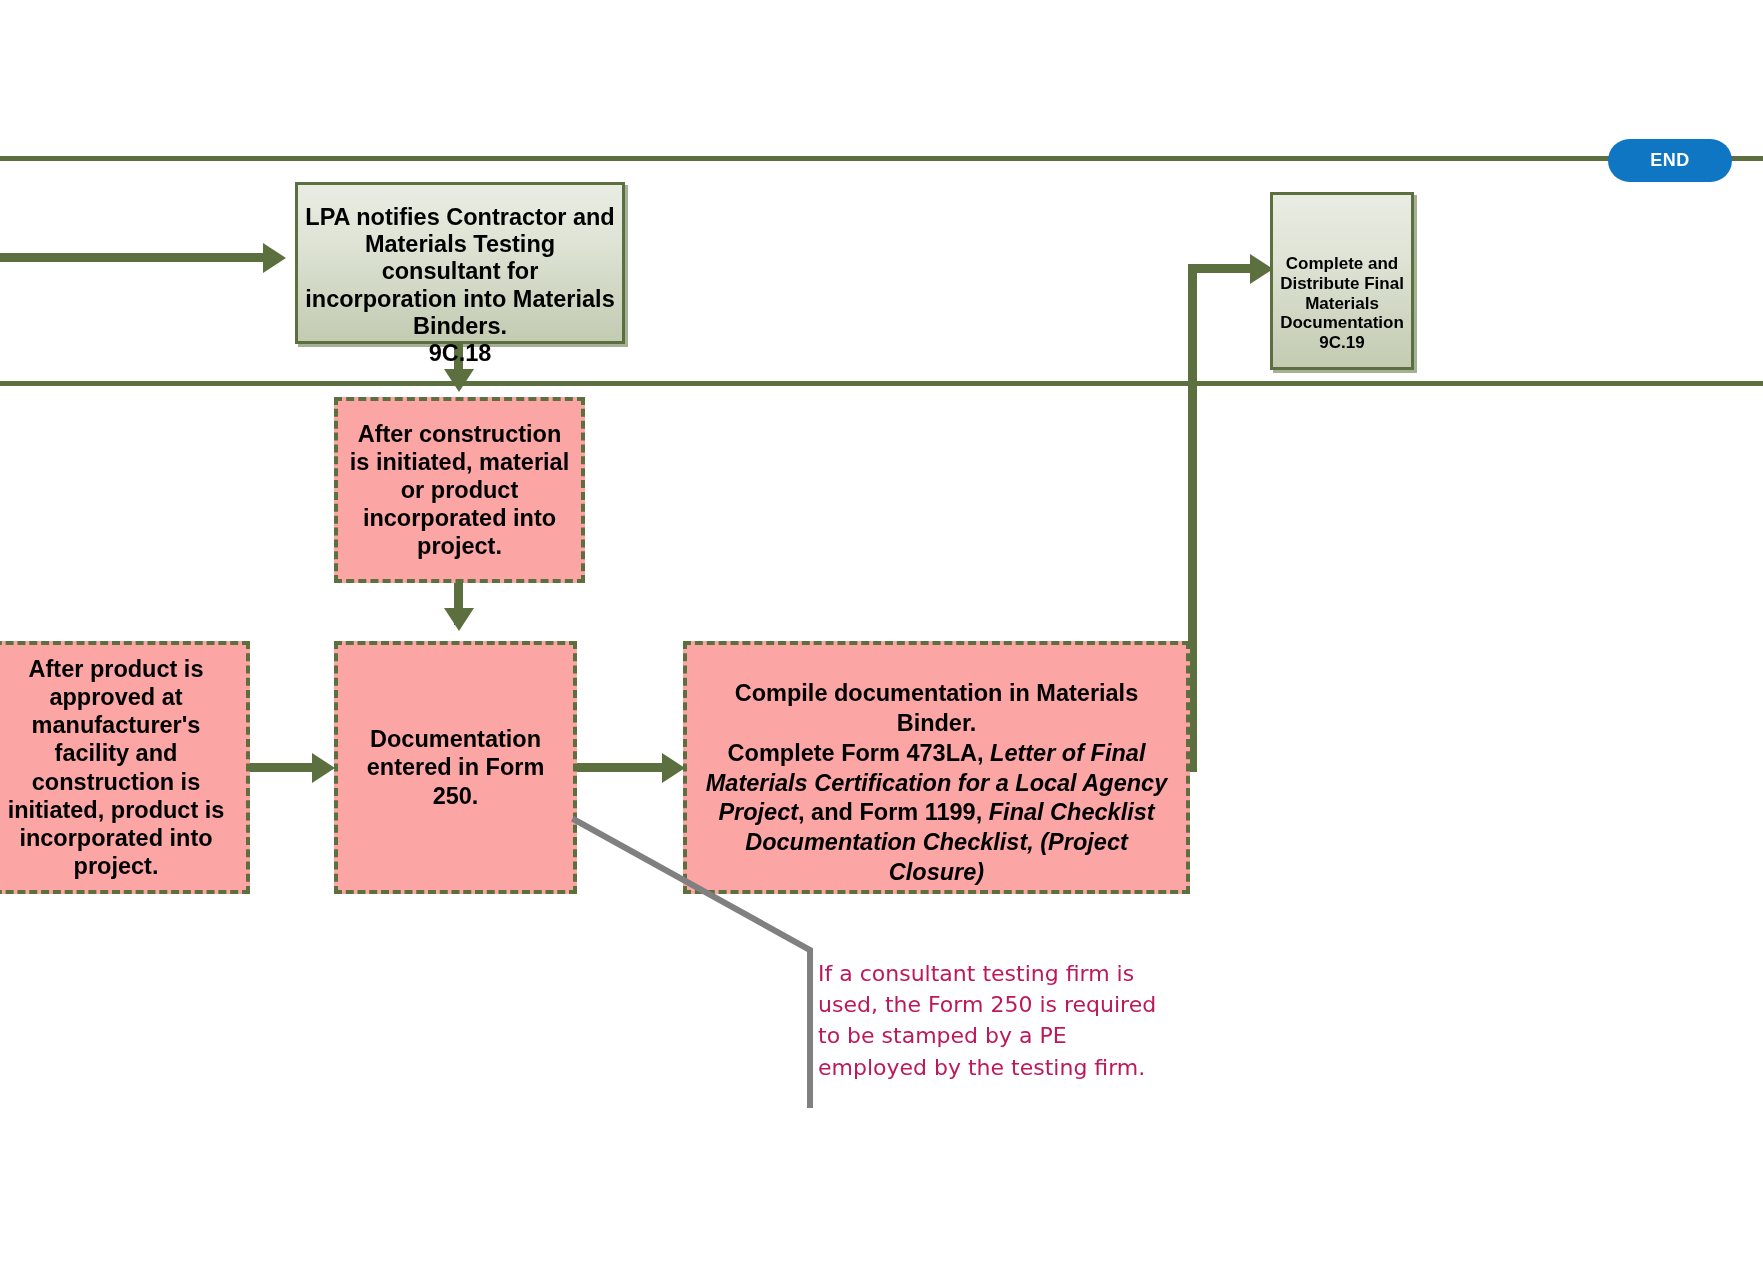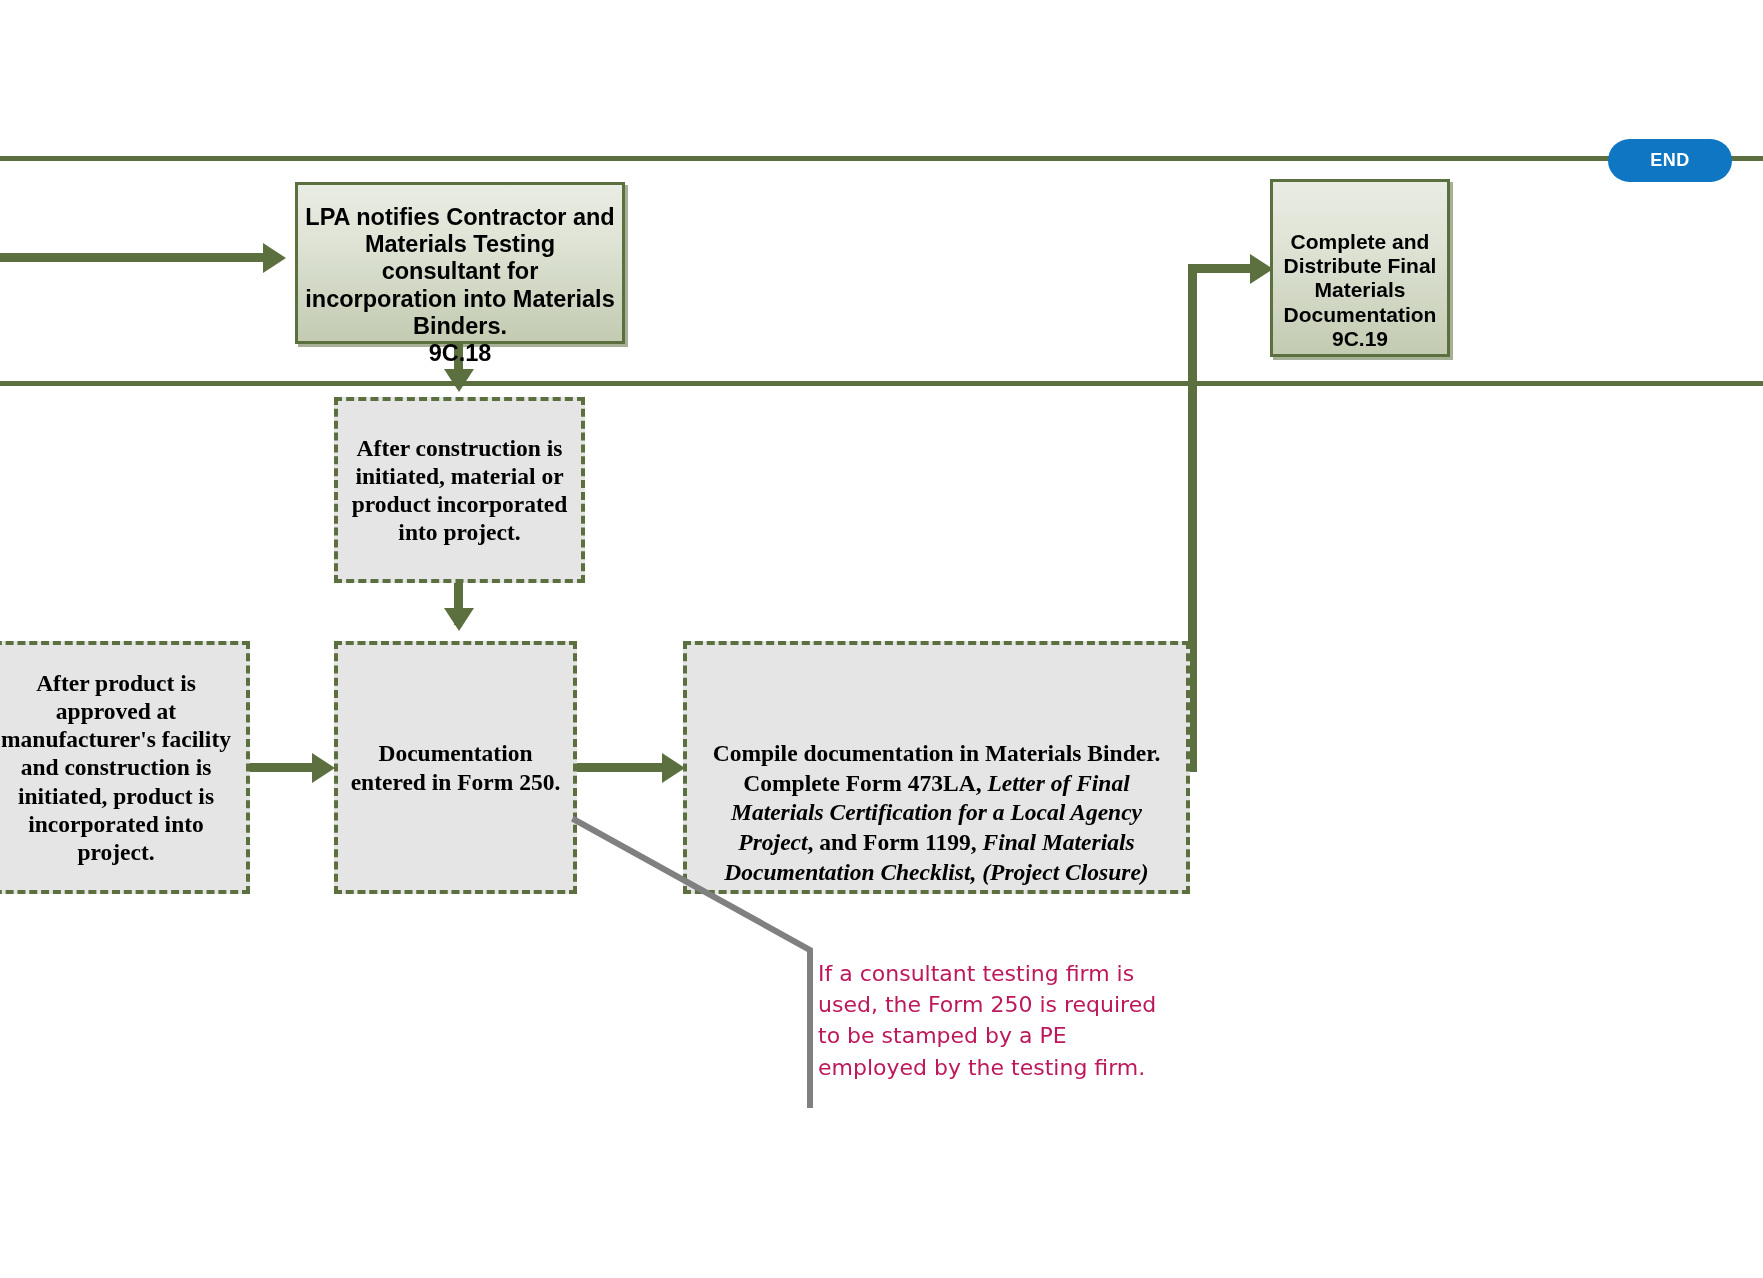--- a/index.html
+++ b/index.html
@@ -64,39 +64,38 @@
     z-index: 4;
   }
   .proc-box .txt { padding: 2px 6px; white-space: pre-line; margin-top: 45px; }
 
   #box-9c18 {
     left: 295px; top: 182px;
     width: 330px; height: 162px;
     font-size: 23.5px;
   }
   #box-9c19 {
-    left: 1270px; top: 179px;
-    width: 180px; height: 178px;
-    font-size: 21px;
+    left: 1270px; top: 192px;
+    width: 144px; height: 178px;
+    font-size: 17px;
   }
 
   
   .dash-box {
     position: absolute;
-    background: #e5e5e5;
+    background: #fca5a5;
     border: 4px dashed #5c6f3f;
     display: flex;
     align-items: center;
     justify-content: center;
     text-align: center;
     color: #000000;
     font-weight: bold;
     line-height: 1.2;
     z-index: 3;
-    font-family: Liberation Serif, serif;
   }
   .dash-box .txt { padding: 2px 8px; white-space: pre-line; }
 
   #box-after-construction {
     left: 334px; top: 397px;
     width: 251px; height: 186px;
     font-size: 23.5px;
   }
   #box-after-product {
     left: -18px; top: 641px;
@@ -232,21 +231,21 @@
 
   <div class="dash-box" id="box-after-product">
     <span class="txt">After product is approved at manufacturer's facility and construction is initiated, product is incorporated into project.</span>
   </div>
 
   <div class="dash-box" id="box-documentation">
     <span class="txt">Documentation entered in  Form 250.</span>
   </div>
 
   <div class="dash-box" id="box-compile">
-    <span class="txt"><span>Compile documentation in Materials Binder.</span><br><span>Complete Form 473LA, </span><i>Letter of Final</i><br><i>Materials Certification for a Local Agency</i><br><i>Project</i><span>, and Form 1199, </span><i>Final Materials</i><br><i>Documentation Checklist, (Project Closure)</i></span>
+    <span class="txt"><span>Compile documentation in Materials Binder.</span><br><span>Complete Form 473LA, </span><i>Letter of Final</i><br><i>Materials Certification for a Local Agency</i><br><i>Project</i><span>, and Form 1199, </span><i>Final Checklist</i><br><i>Documentation Checklist, (Project Closure)</i></span>
   </div>
 
   <svg id="callout-leader" width="270" height="310">
     <polyline points="15,20 250,150 250,305" fill="none" stroke="#808080" stroke-width="6" stroke-linecap="square"></polyline>
   </svg>
 
   <div id="callout-text">If a consultant testing firm is used, the Form 250 is required to be stamped by a PE employed by the testing firm.</div>
 
 </div>
 

